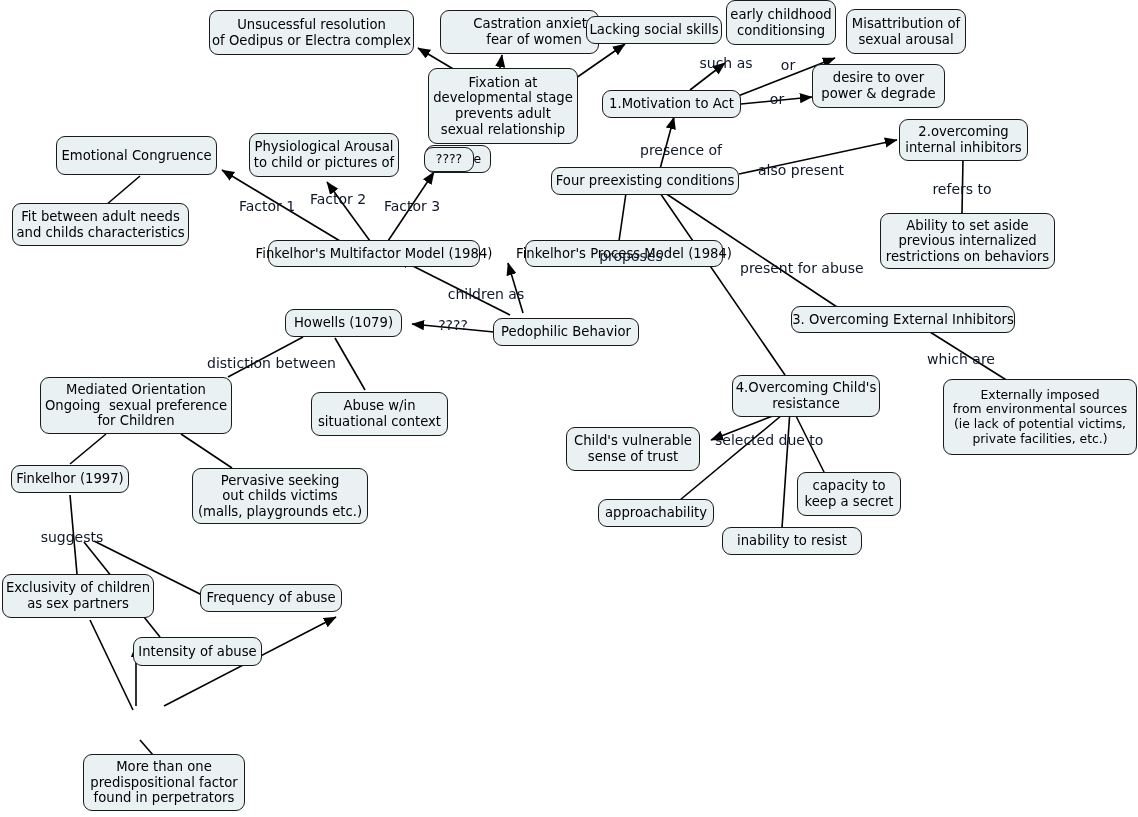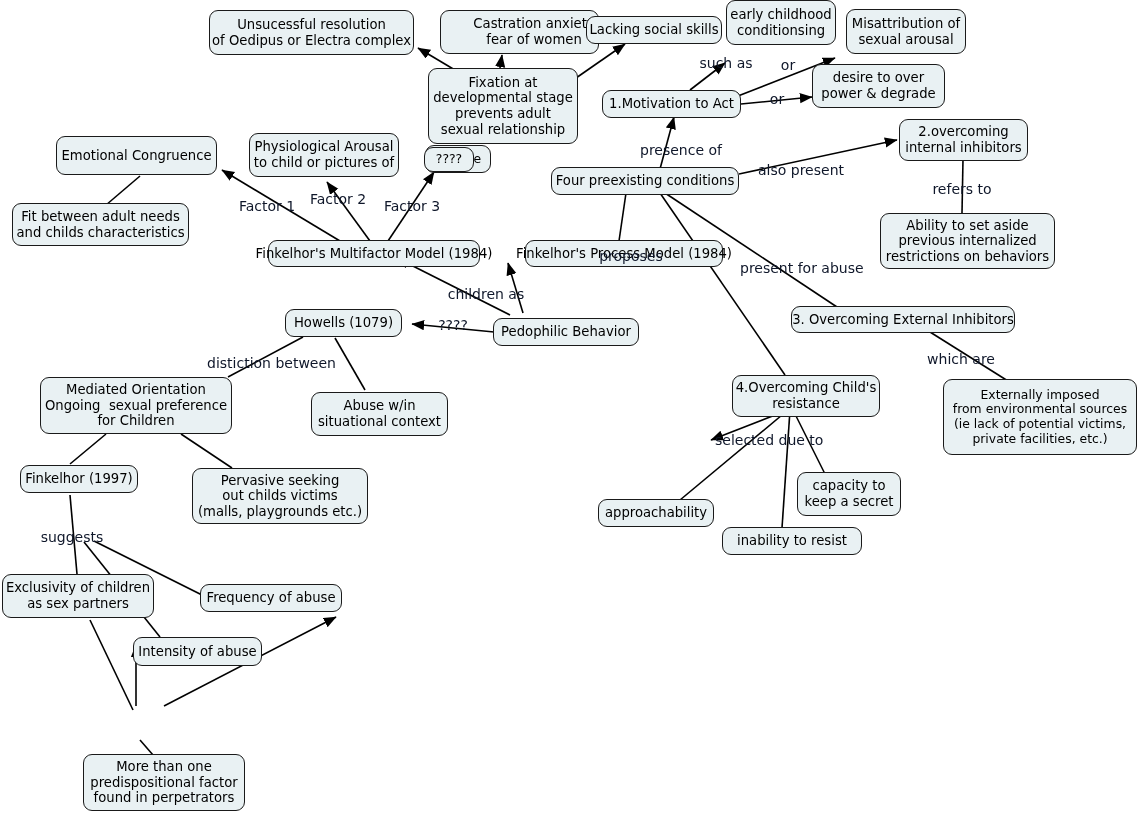--- a/index.html
+++ b/index.html
@@ -178,21 +178,23 @@
 resistance</div>
   <div class="node small" style="left:943px;top:379px;width:194px;height:76px;">Externally imposed
 from environmental sources
 (ie lack of potential victims,
 private facilities, etc.)</div>
   <div class="node" style="left:40px;top:377px;width:192px;height:57px;">Mediated Orientation
 Ongoing  sexual preference
 for Children</div>
   <div class="node" style="left:311px;top:392px;width:137px;height:44px;">Abuse w/in
 situational context</div>
-  <div class="node" style="left:20px;top:465px;width:118px;height:28px;">Finkelhor (1997)</div>
+  <div class="node" style="left:566px;top:427px;width:134px;height:44px;">Child's vulnerable
+sense of trust</div>
+  <div class="node" style="left:11px;top:465px;width:118px;height:28px;">Finkelhor (1997)</div>
   <div class="node" style="left:192px;top:468px;width:176px;height:56px;">Pervasive seeking
 out childs victims
 (malls, playgrounds etc.)</div>
   <div class="node" style="left:598px;top:499px;width:116px;height:28px;">approachability</div>
   <div class="node" style="left:797px;top:472px;width:104px;height:44px;">capacity to
 keep a secret</div>
   <div class="node" style="left:722px;top:527px;width:140px;height:28px;">inability to resist</div>
   <div class="node" style="left:2px;top:574px;width:152px;height:44px;">Exclusivity of children
 as sex partners</div>
   <div class="node" style="left:200px;top:584px;width:142px;height:28px;">Frequency of abuse</div>

